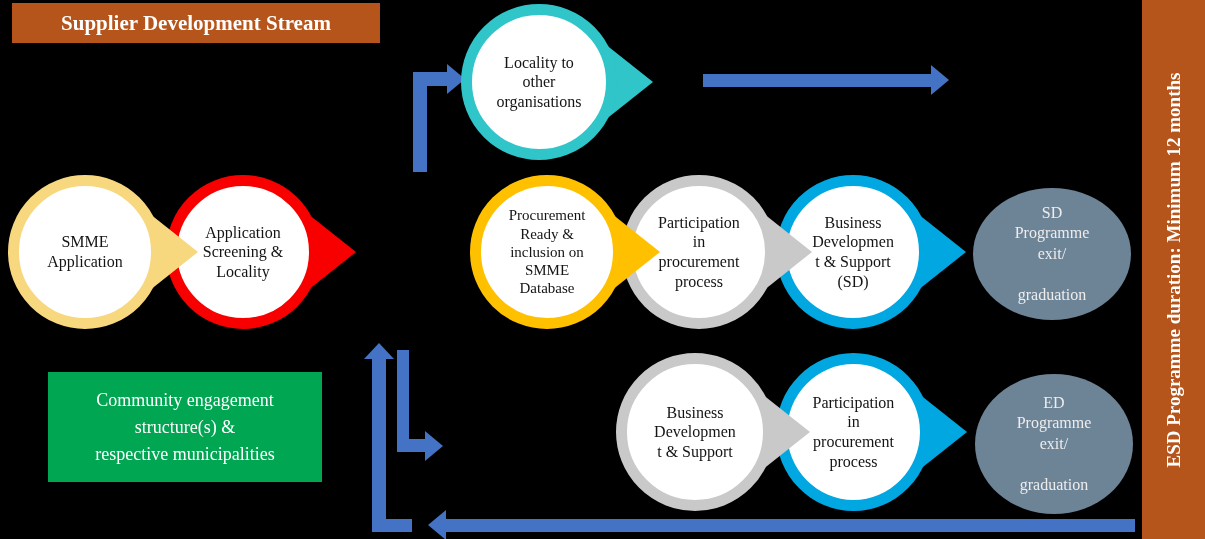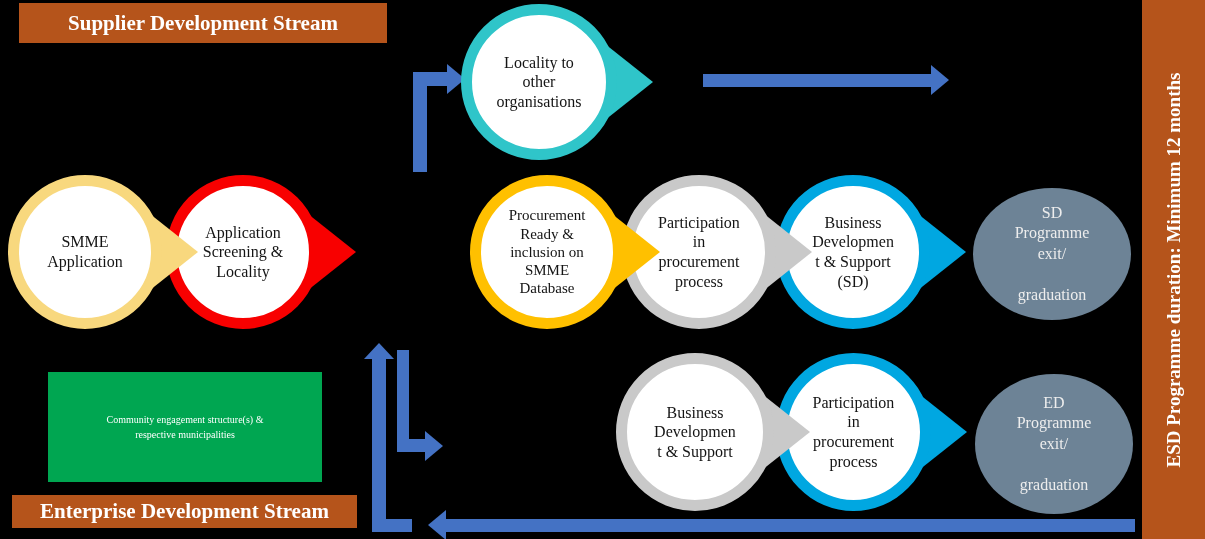--- a/index.html
+++ b/index.html
@@ -35,46 +35,43 @@
     position:absolute;border-radius:50%;background:var(--exit-fill);
     display:flex;align-items:center;justify-content:center;z-index:4;
   }
   .exit .label{color:#EDEDED;line-height:1.28;width:80%;}
 
   
   .community{
     position:absolute;left:48px;top:372px;width:274px;height:110px;
     background:var(--community-bg);display:flex;align-items:center;justify-content:center;z-index:6;
   }
-  .community .label{color:#fff;font-size:10px;line-height:1.5;width:92%;}
+  .community .label{color:#fff;font-size:18px;line-height:1.5;width:92%;}
 
   
   .sidebar{position:absolute;left:1142px;top:0;width:63px;height:539px;background:var(--sidebar-bg);z-index:30;}
   .sidebar .label{
     position:absolute;left:50%;top:50%;transform:translate(-50%,-50%) rotate(-90deg);
     white-space:nowrap;color:#fff;font-weight:bold;font-size:19px;
   }
 
   
   .bar{position:absolute;background:var(--arrow);z-index:5;}
   .ah{position:absolute;width:0;height:0;z-index:5;}
   .ah-right{border-top:15px solid transparent;border-bottom:15px solid transparent;border-left:18px solid var(--arrow);}
   .ah-left {border-top:15px solid transparent;border-bottom:15px solid transparent;border-right:18px solid var(--arrow);}
   .ah-up   {border-left:15px solid transparent;border-right:15px solid transparent;border-bottom:16px solid var(--arrow);}
 </style>
 </head>
 <body>
 
 <div class="stage" style="--arrow: #4472C4; --stream-header-bg: #B5541B; --sidebar-bg: #B5541B; --community-bg: #00A651; --exit-fill: #6D8396;">
 
-  <div class="stream-header" style="left:12px;top:3px;width:368px;height:40px;margin-left:7px;">
+  <div class="stream-header" style="left:12px;top:3px;width:368px;height:40px;">
     <span class="hlabel">Supplier Development Stream</span>
-  </div>
-  <div class="stream-header" style="left:12px;top:495px;width:345px;height:33px;">
-    <span class="hlabel">Enterprise Development Stream</span>
   </div>
 
   <div class="sidebar">
     <span class="label">ESD Programme duration: Minimum 12 months</span>
   </div>
 
   <div class="community">
     <span class="label">Community engagement structure(s) &amp;
 respective municipalities</span>
   </div>

